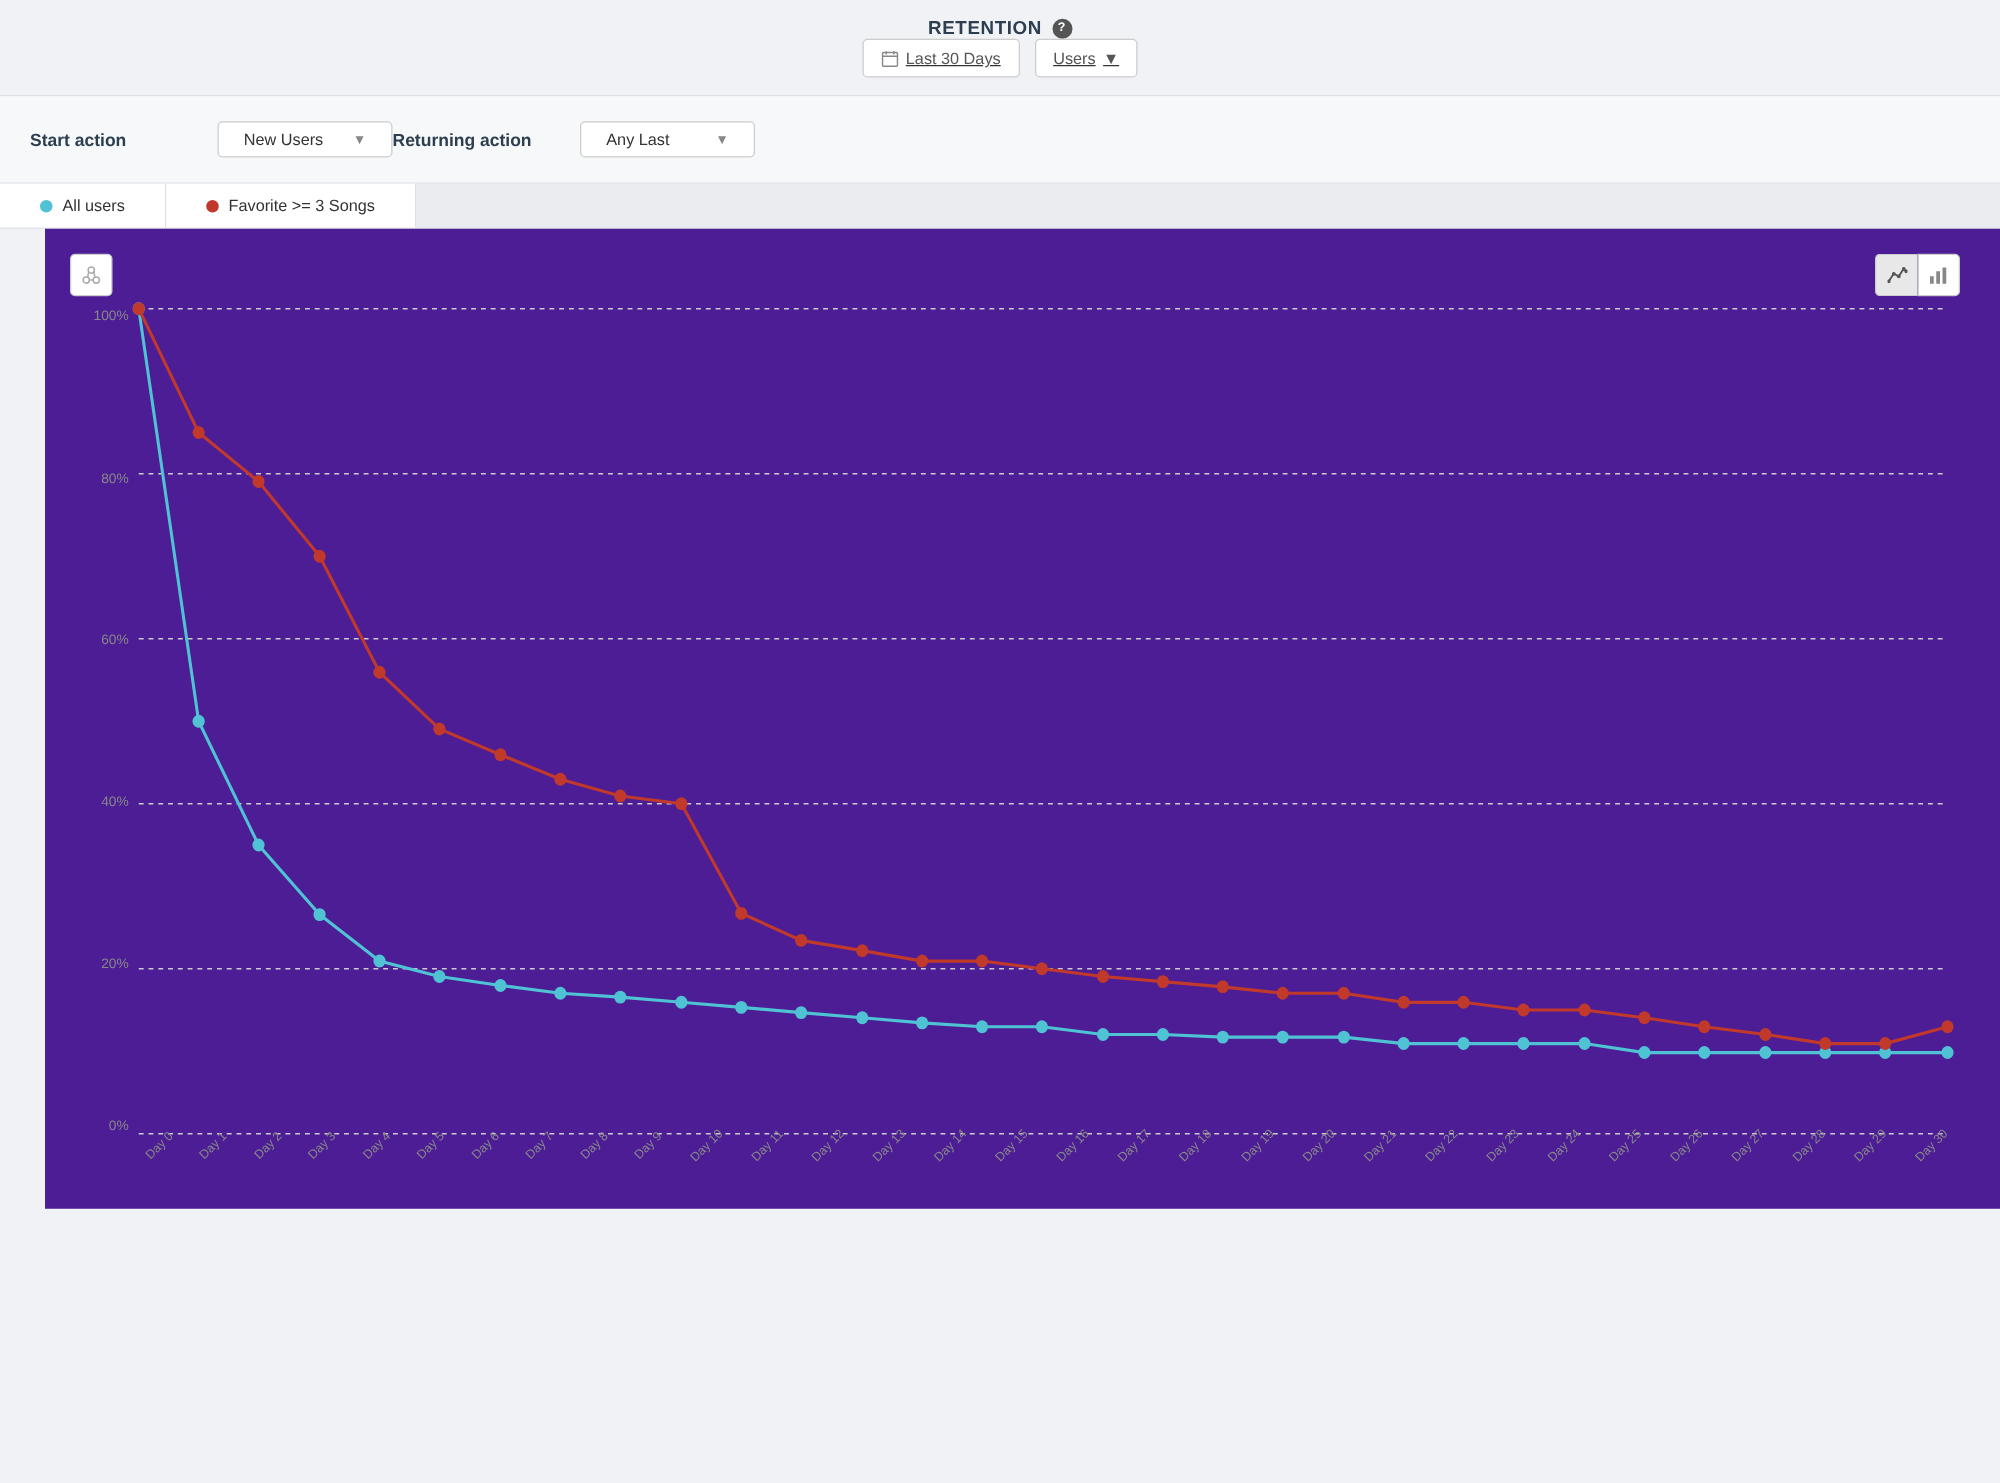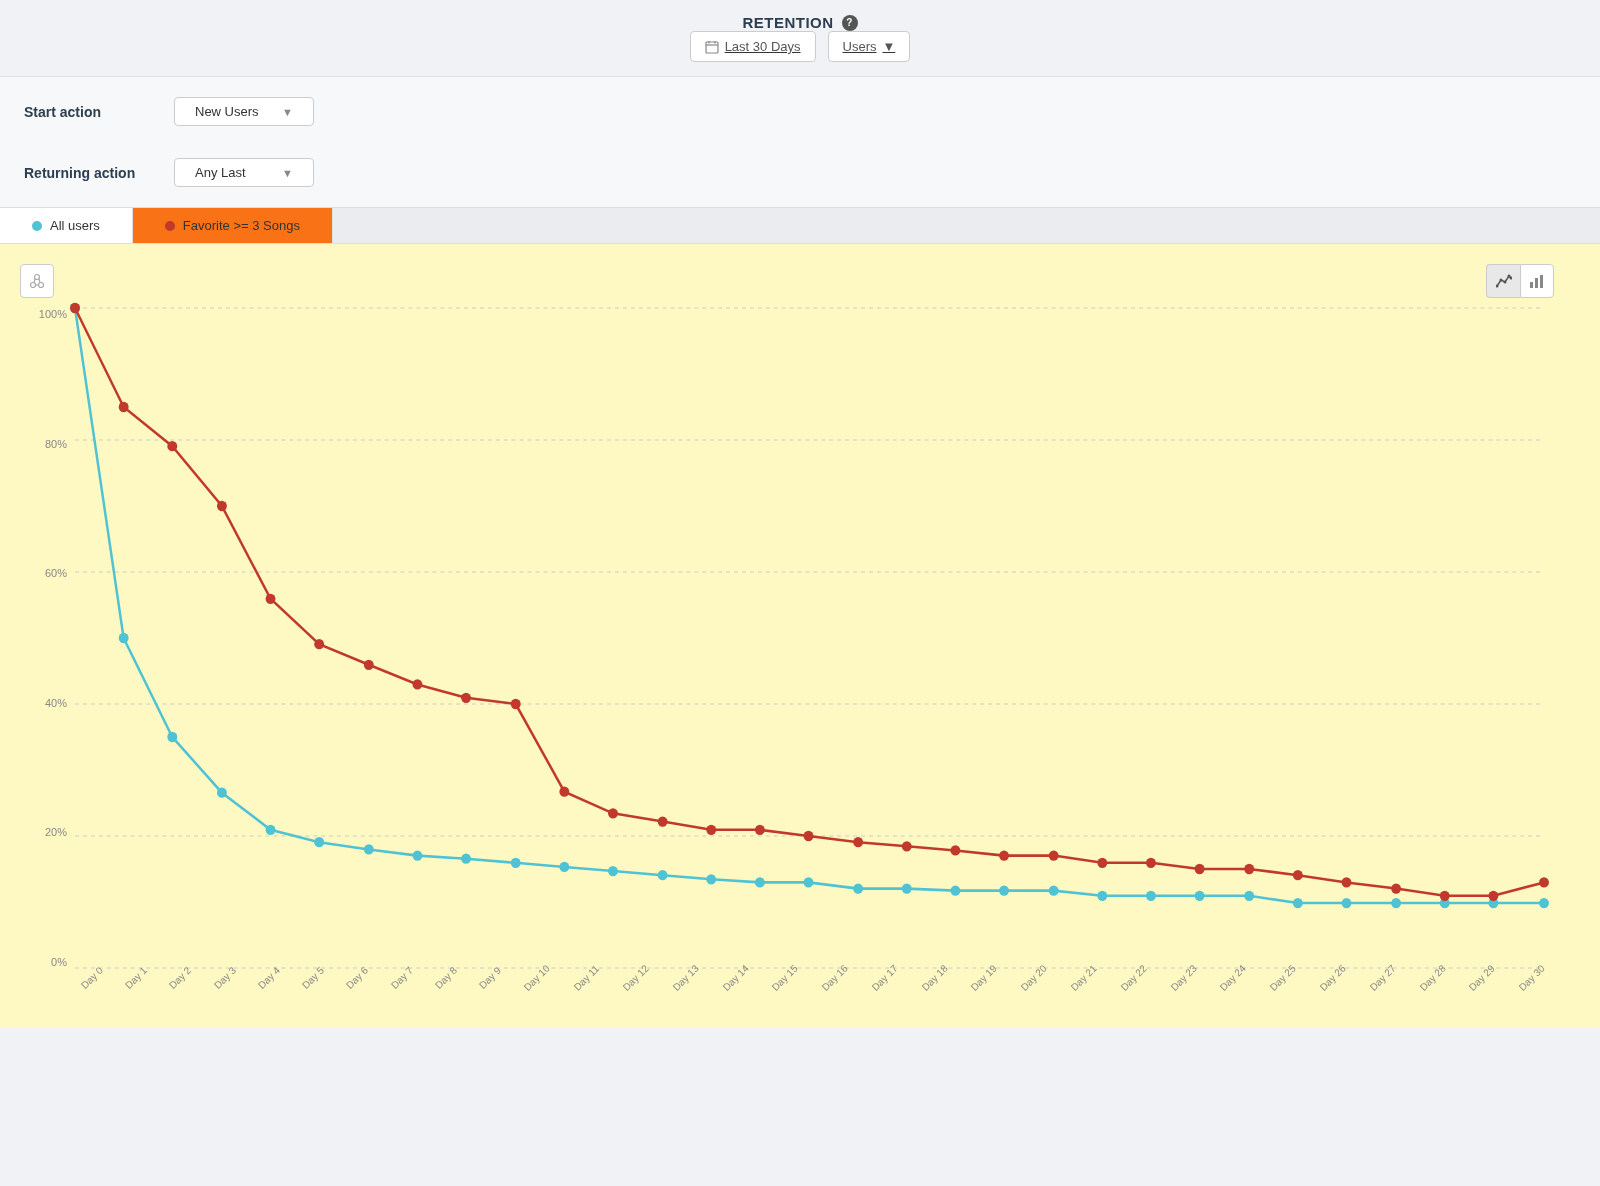--- a/index.html
+++ b/index.html
@@ -8,34 +8,34 @@
     .container { width: 1600px; min-height: 1186px; background: #f0f2f5; padding: 0; }
 
     .header { background: #f0f2f5; padding: 14px 24px; display: flex; align-items: center; justify-content: space-between; border-bottom: 1px solid #dce0e6; flex-direction: column; }
     .header-title { font-size: 15px; font-weight: 700; letter-spacing: 0.5px; color: #2c3e50; display: flex; align-items: center; gap: 8px; }
     .header-controls { display: flex; align-items: center; gap: 12px; text-decoration: underline; }
     .date-range-btn { display: flex; align-items: center; gap: 6px; padding: 7px 14px; border: 1px solid #ccc; border-radius: 4px; background: white; font-size: 13px; color: #555; cursor: pointer; }
     .daily-btn { display: flex; align-items: center; gap: 6px; padding: 7px 14px; border: 1px solid #ccc; border-radius: 4px; background: white; font-size: 13px; color: #555; cursor: pointer; }
 
     .info-icon { display: inline-flex; align-items: center; justify-content: center; width: 16px; height: 16px; border-radius: 50%; background: #555; color: white; font-size: 10px; font-weight: bold; cursor: pointer; }
 
-    .filters-section { background: #f7f8fa; padding: 20px 24px; border-bottom: 1px solid #dce0e6; display: flex; flex-direction: column; gap: 32px; }
+    .filters-section { background: #f7f8fa; padding: 20px 24px; border-bottom: 1px solid #dce0e6; display: flex; flex-direction: row; gap: 0; }
     .filter-row { display: flex; align-items: center; gap: 20px; }
     .filter-label { font-size: 14px; font-weight: 600; color: #2c3e50; width: 130px; }
     .filter-select { display: flex; align-items: center; gap: 8px; padding: 6px 20px; border: 1px solid #ccc; border-radius: 4px; background: white; font-size: 13px; color: #333; cursor: pointer; min-width: 140px; justify-content: space-between; }
     .filter-select .chevron { color: #888; font-size: 11px; }
 
     .cohorts-bar { display: flex; background: #eaecef; border-bottom: 1px solid #dce0e6; }
     .cohort-item { display: flex; align-items: center; gap: 8px; padding: 10px 32px; font-size: 13px; font-weight: 500; color: #333; border-right: 1px solid #dce0e6; cursor: pointer; background: white; }
     .cohort-dot { width: 10px; height: 10px; border-radius: 50%; }
     .cohort-dot.blue { background: #4fc3d4; }
     .cohort-dot.red { background: #c0392b; }
-    .cohort-item:not(:first-child) { background: #f97316; }
-
-    .chart-section { background: #fef9c3; padding: 20px 46px 20px 20px; position: relative; }
+    .cohort-item:not(:first-child) { background: #ffffff; }
+
+    .chart-section { background: #4c1d95; padding: 20px 32px 20px 20px; position: relative; margin-left: 36px; }
     .chart-toolbar { display: flex; justify-content: space-between; align-items: center; margin-bottom: 10px; }
     .chart-icon-btn { display: flex; align-items: center; justify-content: center; width: 34px; height: 34px; border: 1px solid #ccc; border-radius: 4px; background: white; cursor: pointer; }
     .chart-view-btns { display: flex; gap: 0; }
     .chart-view-btn { display: flex; align-items: center; justify-content: center; width: 34px; height: 34px; border: 1px solid #ccc; background: white; cursor: pointer; }
     .chart-view-btn:first-child { border-radius: 4px 0 0 4px; border-right: none; background: #e8e8e8; }
     .chart-view-btn:last-child { border-radius: 0 4px 4px 0; }
 
     .chart-wrapper { position: relative; width: 100%; height: 700px; }
     .chart-area { position: absolute; left: 55px; right: 10px; top: 0; bottom: 40px; }
     .y-axis { position: absolute; left: 0; top: 0; bottom: 40px; width: 55px; display: flex; flex-direction: column; justify-content: space-between; align-items: flex-end; padding-right: 8px; }

